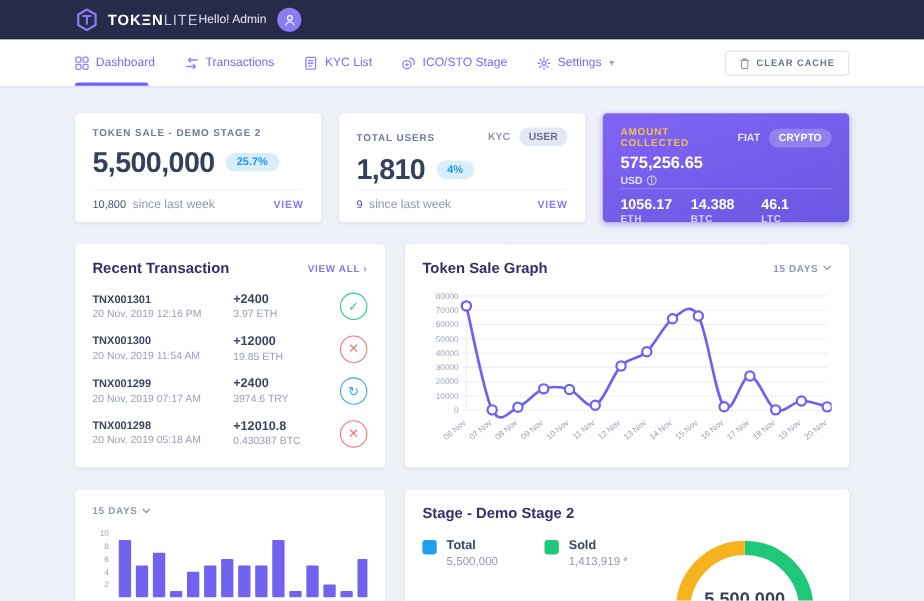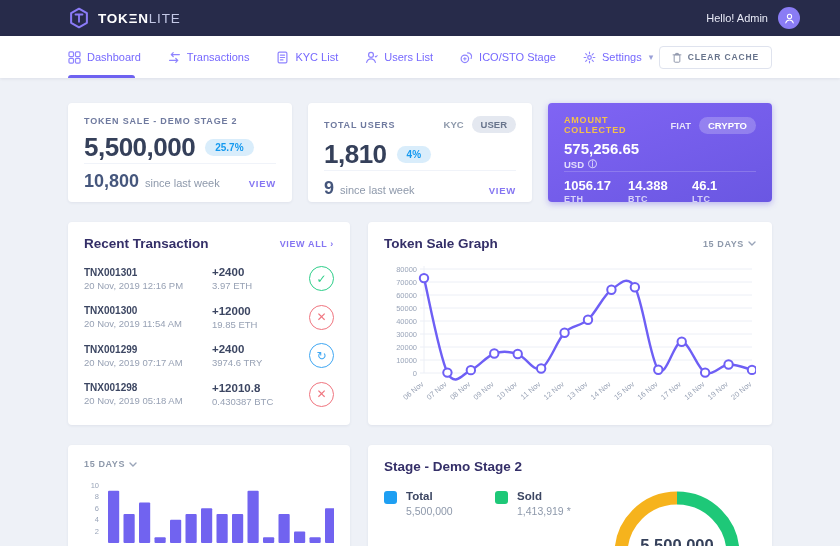--- a/index.html
+++ b/index.html
@@ -7,21 +7,21 @@
   body {
     font-family:"Liberation Sans","DejaVu Sans",sans-serif;
     background:#eef1f7; color:#3c4662;
     -webkit-font-smoothing:antialiased;
   }
   svg text { font-family:"Liberation Sans","DejaVu Sans",sans-serif; }
 
   
   .topbar {
     height:36px; background:#272b4a; display:flex; align-items:center;
-    padding:0 40px 0 68px; justify-content:space-between;
+    padding:0 40px 0 68px; 
   }
   .brand { display:flex; align-items:center; gap:8px; }
   .brand-name { font-size:13.5px; letter-spacing:.06em; color:#fff; font-weight:bold; }
   .brand-name .lite { font-weight:normal; color:#c3c8e6; }
   .top-right { display:flex; align-items:center; gap:10px; }
   .greeting { color:#e8eaf6; font-size:11px; }
   .avatar {
     width:22px; height:22px; border-radius:50%; background:#8a7cf5;
     display:flex; align-items:center; justify-content:center;
   }
@@ -65,21 +65,21 @@
   .stat-value-row { display:flex; align-items:center; gap:10px; margin-top:6px; }
   .stat-value { font-size:26px; font-weight:bold; color:#35405a; letter-spacing:-0.5px; }
   .badge-blue {
     background:#d9edfb; color:#1499ef; font-size:10px; font-weight:bold;
     border-radius:11px; padding:3px 10px;
   }
   .stat-foot {
     margin-top:auto; display:flex; align-items:baseline; gap:6px;
     border-top:1px solid #f0f3f9; padding-top:7px;
   }
-  .delta { font-size:18px; font-weight:bold; color:#45567c; }
+  .delta { font-size:10px; font-weight:normal; color:#45567c; }
   .delta-cap { font-size:11px; color:#8e99ab; }
   .view-link { margin-left:auto; font-size:9.5px; font-weight:bold; letter-spacing:.08em; color:#8576f2; cursor:pointer; }
   .mini-toggle { display:flex; align-items:center; gap:8px; font-size:9.5px; font-weight:bold; color:#8e99ab; }
   .mini-toggle .on { background:#e4e8f0; color:#68748c; border-radius:10px; padding:3px 9px; cursor:pointer; }
   .mini-toggle .off { cursor:pointer; }
 
   
   .amount-card {
     flex:1 1 0; height:99px; padding:12px 16px 10px; border-radius:4px;
     background:linear-gradient(160deg,#8064f4 0%,#6a57e2 100%);
@@ -190,30 +190,20 @@
       <span>Transactions</span>
     </div>
     <div class="nav-item">
       <span class="nicon">
         <svg width="13" height="13" viewBox="0 0 16 16">
           <rect x="2.6" y="1.4" width="10.8" height="13.2" rx="1.6" fill="none" stroke="currentColor" stroke-width="1.5"></rect>
           <path d="M5.4 5h5.2M5.4 8h5.2M5.4 11h3.2" stroke="currentColor" stroke-width="1.4" stroke-linecap="round"></path>
         </svg>
       </span>
       <span>KYC List</span>
-    </div>
-    <div class="nav-item">
-      <span class="nicon">
-        <svg width="13" height="13" viewBox="0 0 16 16">
-          <circle cx="7.4" cy="4.8" r="3" fill="none" stroke="currentColor" stroke-width="1.5"></circle>
-          <path d="M2 14c.8-2.8 2.9-4.2 5.4-4.2s4.6 1.4 5.4 4.2" fill="none" stroke="currentColor" stroke-width="1.5" stroke-linecap="round"></path>
-          <path d="M12.6 6.6l.8.8 1.6-1.8" fill="none" stroke="currentColor" stroke-width="1.3" stroke-linecap="round" stroke-linejoin="round"></path>
-        </svg>
-      </span>
-      <span>Users List</span>
     </div>
     <div class="nav-item">
       <span class="nicon">
         <svg width="13" height="13" viewBox="0 0 16 16">
           <circle cx="6" cy="9.6" r="4.6" fill="none" stroke="currentColor" stroke-width="1.5"></circle>
           <path d="M9.4 2.3a4.6 4.6 0 0 1 4.3 6.9" fill="none" stroke="currentColor" stroke-width="1.5" stroke-linecap="round"></path>
           <path d="M4.4 9.6h3.2M6 8v3.2" stroke="currentColor" stroke-width="1.3" stroke-linecap="round"></path>
         </svg>
       </span>
       <span>ICO/STO Stage</span>

